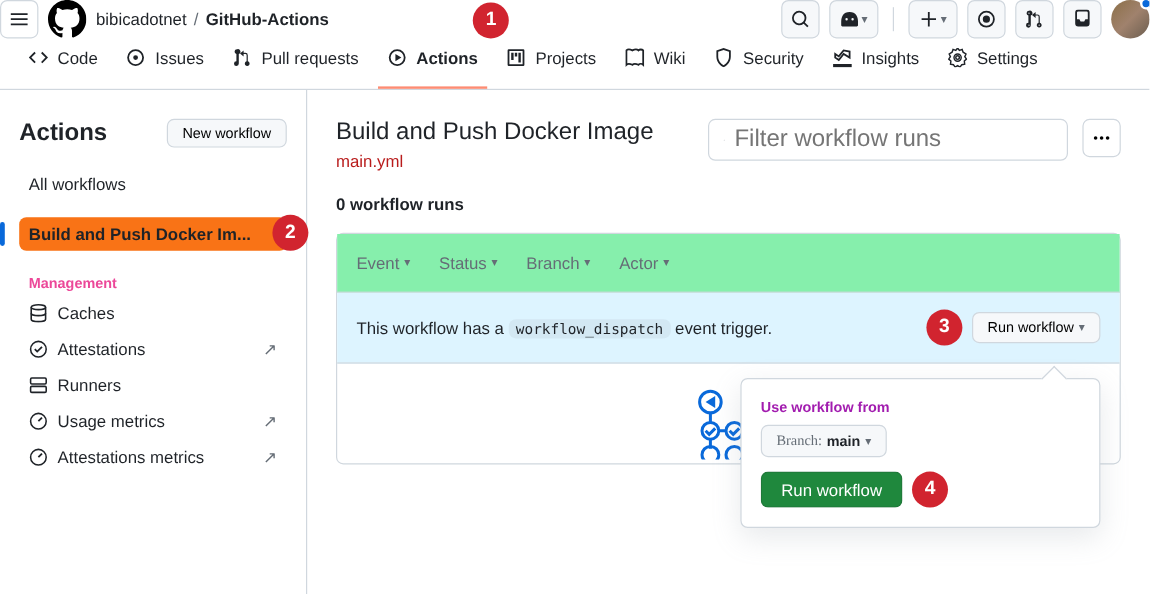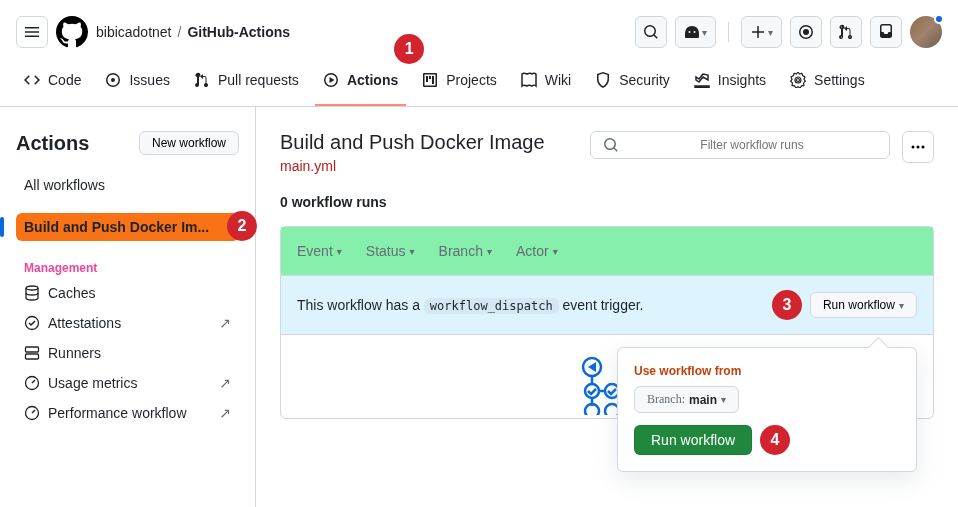--- a/index.html
+++ b/index.html
@@ -1,17 +1,17 @@
 <!DOCTYPE html>
 <html><head>
 <meta charset="utf-8">
 <style>
 * { box-sizing: border-box; margin: 0; padding: 0; }
 body { font-family: -apple-system, BlinkMacSystemFont, "Segoe UI", Helvetica, Arial, sans-serif; font-size: 14px; color: #1f2328; background: #fff; }
-.header { display: flex; align-items: center; padding: 16px; gap: 8px; }
+.header { display: flex; align-items: center; gap: 8px; }
 .hamburger { width: 32px; height: 32px; border: 1px solid #d0d7de; border-radius: 6px; display: flex; align-items: center; justify-content: center; cursor: pointer; }
 .github-logo { width: 32px; height: 32px; display: flex; align-items: center; justify-content: center; }
 .breadcrumb { display: flex; align-items: center; gap: 6px; color: #1f2328; }
 .breadcrumb a { color: #1f2328; text-decoration: none; }
 .breadcrumb .sep { color: #656d76; }
 .breadcrumb .repo { font-weight: 600; }
 .header-spacer { flex: 1; }
 .header-actions { display: flex; gap: 8px; align-items: center; }
 .icon-btn { width: 32px; height: 32px; border: 1px solid #d0d7de; border-radius: 6px; background: #f6f8fa; display: flex; align-items: center; justify-content: center; cursor: pointer; }
 .icon-btn-wide { padding: 0 8px; width: auto; gap: 2px; }
@@ -33,37 +33,37 @@
 .sidebar-item.selected::before { content: ''; position: absolute; left: -16px; top: 4px; bottom: 4px; width: 4px; background: #0969da; border-radius: 2px; }
 .sidebar-item .arrow { margin-left: auto; color: #656d76; }
 .section-label { color: #ec4899; font-size: 12px; font-weight: 600; padding: 8px 8px 4px; margin-top: 12px; }
 
 .main { flex: 1; padding: 24px; }
 .main-header { display: flex; gap: 12px; align-items: flex-start; margin-bottom: 8px; }
 .main-title-wrap { flex: 1; }
 .main-title { font-size: 20px; font-weight: 400; margin-bottom: 4px; }
 .main-link { color: #b91c1c; font-size: 14px; text-decoration: none; }
 .search-box { display: flex; align-items: center; border: 1px solid #d0d7de; border-radius: 6px; padding: 5px 12px; width: 300px; gap: 8px; }
-.search-box input { border: none; outline: none; flex: 1; font-size: 12px; text-align: center; }
+.search-box input { border: none; outline: none; flex: 1; font-size: 20px; }
 .kebab-btn { width: 32px; height: 32px; border: 1px solid #d0d7de; border-radius: 6px; display: flex; align-items: center; justify-content: center; cursor: pointer; background: #fff; }
 
 .runs-count { font-weight: 600; margin: 20px 0 16px; }
 
 .runs-box { border: 1px solid #d0d7de; border-radius: 6px; overflow: visible; position: relative; }
 .filter-bar { display: flex; gap: 24px; padding: 16px; background: #86efac; border-bottom: 1px solid #d0d7de; }
 .filter-item { display: flex; align-items: center; gap: 4px; color: #656d76; cursor: pointer; font-size: 14px; }
 
 .dispatch-bar { display: flex; align-items: center; justify-content: space-between; padding: 16px; background: #ddf4ff; border-bottom: 1px solid #d0d7de; }
 .dispatch-text { font-size: 14px; }
 .dispatch-text code { background: rgba(175, 184, 193, 0.2); padding: 1px 6px; border-radius: 6px; font-family: ui-monospace, monospace; font-size: 12px; }
 .run-workflow-btn { display: flex; align-items: center; gap: 4px; padding: 5px 12px; border: 1px solid #d0d7de; border-radius: 6px; background: #f6f8fa; cursor: pointer; font-size: 12px; font-weight: 500; }
 
 .dropdown-panel { position: absolute; right: 16px; top: 120px; width: 300px; background: #fff; border: 1px solid #d0d7de; border-radius: 6px; box-shadow: 0 8px 24px rgba(140,149,159,0.2); padding: 16px; z-index: 10; }
 .dropdown-panel::before { content: ''; position: absolute; top: -8px; right: 30px; width: 14px; height: 14px; background: #fff; border-left: 1px solid #d0d7de; border-top: 1px solid #d0d7de; transform: rotate(45deg); }
-.dropdown-label { font-size: 12px; font-weight: 600; color: #c2410c; margin-bottom: 8px; }
+.dropdown-label { font-size: 12px; font-weight: 600; color: #a21caf; margin-bottom: 8px; }
 .branch-select { display: inline-flex; align-items: center; gap: 4px; padding: 5px 12px; border: 1px solid #d0d7de; border-radius: 6px; background: #f6f8fa; cursor: pointer; font-size: 12px; margin-bottom: 12px; }
 .branch-select .label { color: #656d76; font-family: Liberation Serif, serif; }
 .branch-select .val { font-weight: 600; }
 .run-btn-green { padding: 6px 16px; background: #1f883d; color: #fff; border: 1px solid rgba(31,35,40,0.15); border-radius: 6px; font-weight: 500; font-size: 14px; cursor: pointer; }
 
 .empty-illustration { text-align: center; padding: 20px 0 0; }
 .empty-illustration svg { color: #0969da; }
 
 .callout { position: absolute; width: 30px; height: 30px; border-radius: 50%; background: #d1242f; color: #fff; font-weight: 700; font-size: 16px; display: flex; align-items: center; justify-content: center; z-index: 50; }
 
@@ -232,21 +232,21 @@
           <path d="M8 8l3-3" stroke="currentColor" stroke-width="1.5"></path>
         </svg>
         <span>Usage metrics</span>
         <span class="arrow">↗</span>
       </div>
     <div class="sidebar-item">
         <svg class="icon-svg" viewBox="0 0 16 16">
           <circle cx="8" cy="8" r="6.5" fill="none" stroke="currentColor" stroke-width="1.3"></circle>
           <path d="M8 8l3-3" stroke="currentColor" stroke-width="1.5"></path>
         </svg>
-        <span>Performance workflow</span>
+        <span>Attestations metrics</span>
         <span class="arrow">↗</span>
       </div>
   </aside>
 
   <main class="main">
     <div class="main-header">
       <div class="main-title-wrap">
         <h1 class="main-title">Build and Push Docker Image</h1>
         <a href="#" class="main-link">main.yml</a>
       </div>

